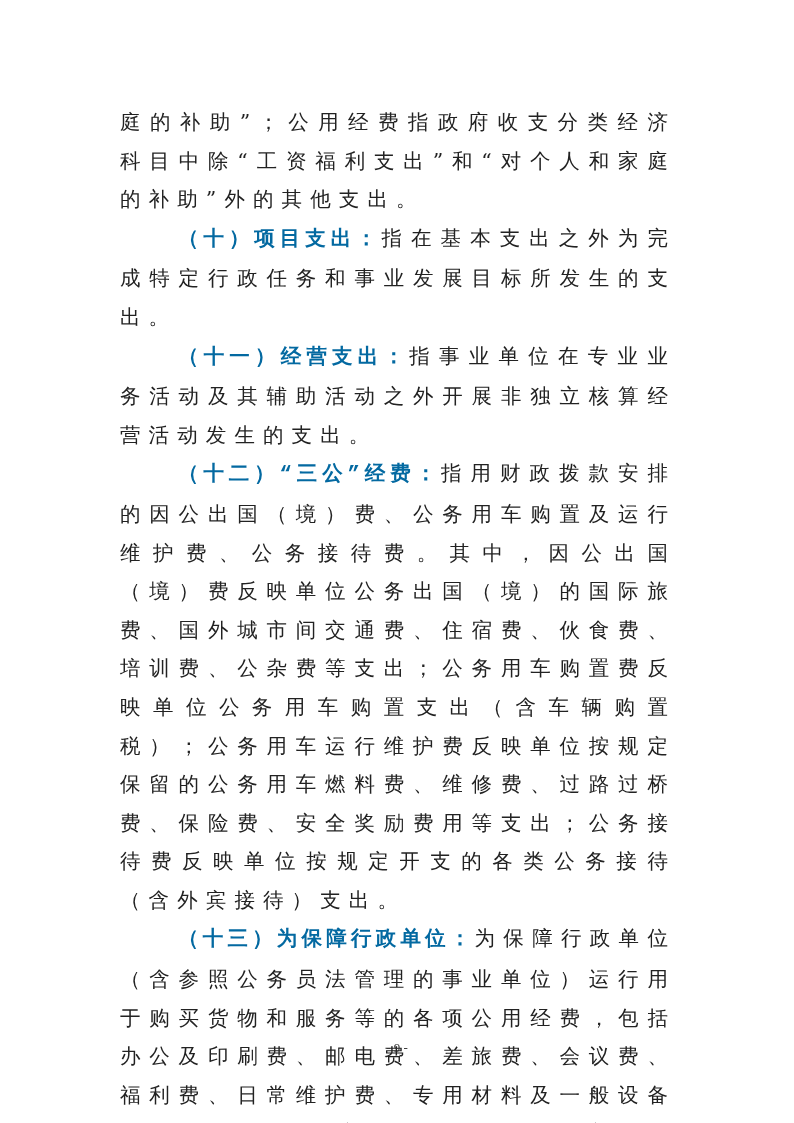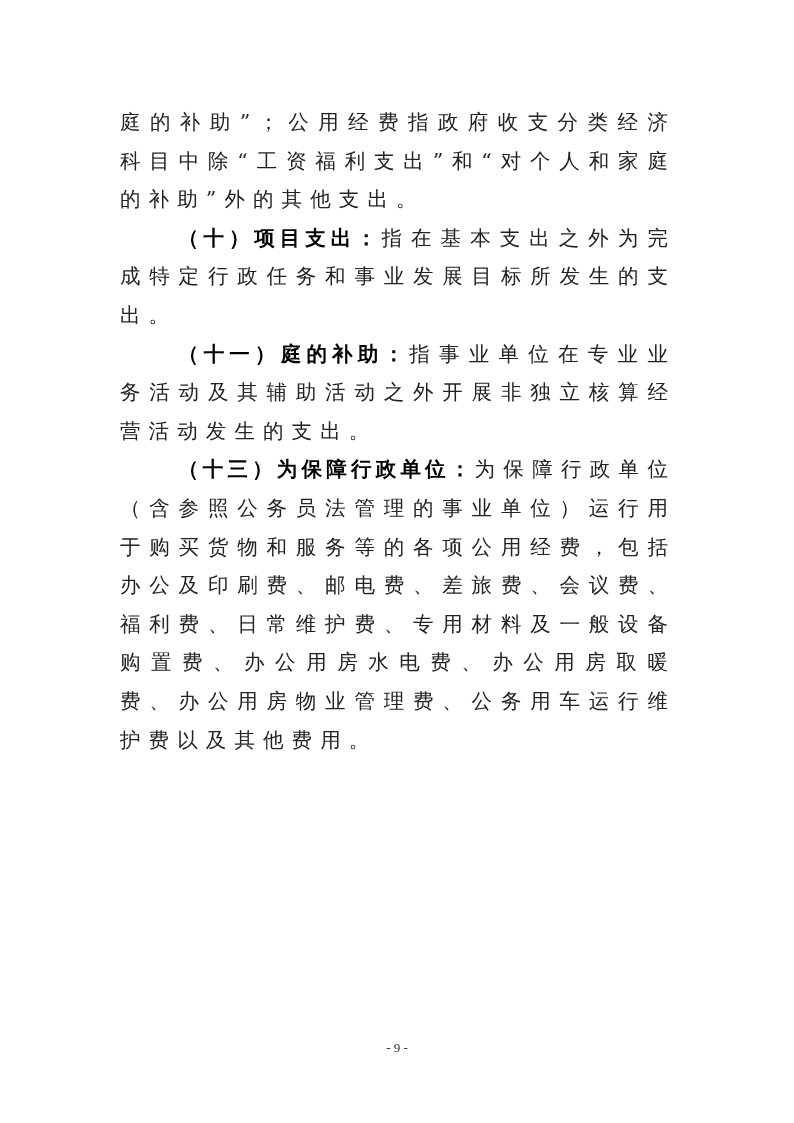--- a/index.html
+++ b/index.html
@@ -14,21 +14,21 @@
       font-size: 20.5px;
       line-height: 38.6px;
       color: #222;
       letter-spacing: 8.1px;
       text-align: justify;
       text-align-last: left;
       word-break: break-all;
     }
     .body-text p { margin: 0; }
     .indent { text-indent: 58px; }
-    .term { font-weight: bold; color: #000000; letter-spacing: 4px; }
+    .term { font-weight: bold; color: #0369a1; letter-spacing: 4px; font-family: Liberation Mono, monospace; }
     .page-num {
       position: absolute;
       left: 0; width: 794px;
       top: 1040px;
       text-align: center;
       font-family: "Liberation Serif", serif;
       font-size: 13px;
       color: #333;
     }
   </style>
@@ -37,20 +37,23 @@
 
 <div class="page">
   <div class="body-text">
     <p>
       <span>庭的补助”；公用经费指政府收支分类经济科目中除“工资福利支出”和“对个人和家庭的补助”外的其他支出。</span>
     </p>
     <p class="indent">
       <span class="term">（十）项目支出：</span><span>指在基本支出之外为完成特定行政任务和事业发展目标所发生的支出。</span>
     </p>
     <p class="indent">
-      <span class="term">（十一）庭的补助：</span><span>指事业单位在专业业务活动及其辅助活动之外开展非独立核算经营活动发生的支出。</span>
+      <span class="term">（十一）经营支出：</span><span>指事业单位在专业业务活动及其辅助活动之外开展非独立核算经营活动发生的支出。</span>
+    </p>
+    <p class="indent">
+      <span class="term">（十二）“三公”经费：</span><span>指用财政拨款安排的因公出国（境）费、公务用车购置及运行维护费、公务接待费。其中，因公出国（境）费反映单位公务出国（境）的国际旅费、国外城市间交通费、住宿费、伙食费、培训费、公杂费等支出；公务用车购置费反映单位公务用车购置支出（含车辆购置税）；公务用车运行维护费反映单位按规定保留的公务用车燃料费、维修费、过路过桥费、保险费、安全奖励费用等支出；公务接待费反映单位按规定开支的各类公务接待（含外宾接待）支出。</span>
     </p>
     <p class="indent">
       <span class="term">（十三）为保障行政单位：</span><span>为保障行政单位（含参照公务员法管理的事业单位）运行用于购买货物和服务等的各项公用经费，包括办公及印刷费、邮电费、差旅费、会议费、福利费、日常维护费、专用材料及一般设备购置费、办公用房水电费、办公用房取暖费、办公用房物业管理费、公务用车运行维护费以及其他费用。</span>
     </p>
   </div>
   <div class="page-num">- 9 -</div>
 </div>
 
 </body></html>

